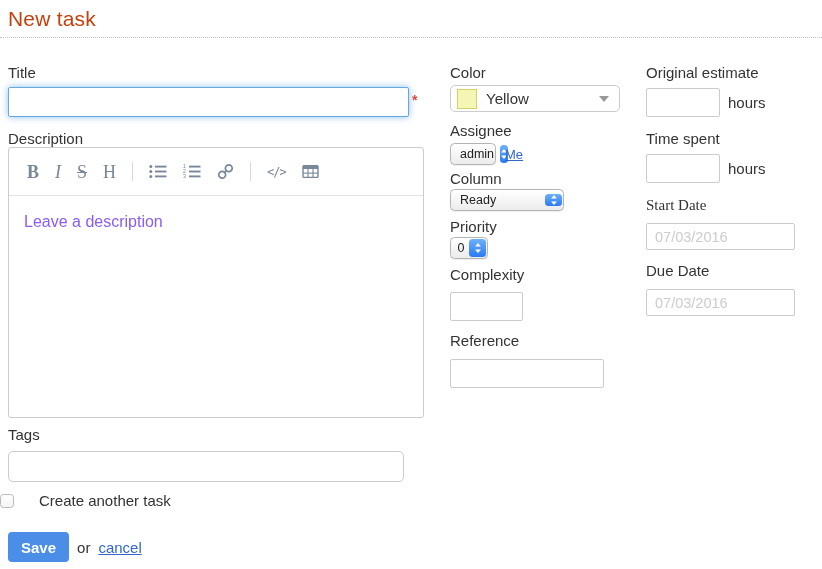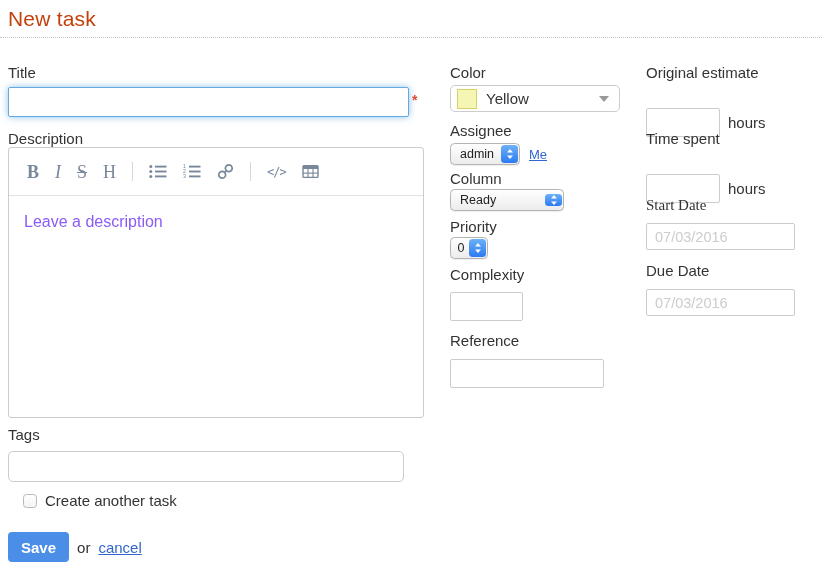--- a/index.html
+++ b/index.html
@@ -32,21 +32,21 @@
   .tb-strike{text-decoration:line-through;}
   .tb-divider{width:1px;height:19px;background:#d7d7d7;}
   .tb-svg{display:flex;align-items:center;cursor:pointer;}
   .tb-code{font-family:"DejaVu Sans Mono",monospace;font-size:12px;color:#78879a;letter-spacing:-1px;cursor:pointer;}
   #desc-body{padding:17px 15px;font-size:16px;color:#8b5cf6;cursor:text;}
 
   
   #inp-tags{position:absolute;left:8px;top:451px;width:396px;height:31px;border-radius:5px;}
 
   
-  #row-check{position:absolute;left:23px;top:492px;display:flex;align-items:center;gap:8px;font-size:15px;}
+  #row-check{position:absolute;left:0;top:492px;display:flex;align-items:center;gap:25px;font-size:15px;}
   #chk{appearance:none;-webkit-appearance:none;width:14px;height:14px;margin:0;
        border:1px solid #b9b9b9;border-radius:3.5px;background:linear-gradient(#fff,#f4f4f4);}
 
   
   #row-save{position:absolute;left:8px;top:532px;display:flex;align-items:center;gap:8px;font-size:15px;}
   #btn-save{background:#4a8ee8;color:#fff;border:none;border-radius:4px;height:30px;
             padding:0 13px;font-size:15px;font-weight:bold;font-family:inherit;cursor:pointer;}
   a.lnk{color:#3366cc;text-decoration:underline;cursor:pointer;}
 
   
@@ -59,32 +59,32 @@
               border-top:6px solid #999;}
 
   
   .mac-select{display:inline-flex;align-items:stretch;height:22px;border:1px solid #b4b4b4;
               border-radius:4.5px;background:linear-gradient(#fff,#ececec);box-sizing:border-box;
               font-size:12.5px;color:#222;box-shadow:0 1px 1px rgba(0,0,0,.07);cursor:pointer;}
   .mac-select .txt{display:flex;align-items:center;padding:0 5px 0 9px;flex:1;white-space:nowrap;}
   .mac-select .stepper{width:17px;margin:1px;border-radius:3.5px;
               background:linear-gradient(#6db1f8,#2b7af2);display:flex;align-items:center;justify-content:center;}
   #row-assignee{position:absolute;left:450px;top:143px;display:flex;align-items:center;gap:9px;}
-  #sel-assignee{width:70px;text-align:center;}
+  #sel-assignee{width:46px;text-align:center;}
   #me-link{font-size:13px;}
   #sel-column{position:absolute;left:450px;top:189px;width:114px;align-items:center;}
   #sel-priority{position:absolute;left:450px;top:237px;width:38px;}
   #sel-priority .txt{justify-content:center;padding:0 3px 0 6px;}
 
   
   #inp-complex{position:absolute;left:450px;top:292px;width:73px;height:29px;}
   #inp-ref{position:absolute;left:450px;top:359px;width:154px;height:29px;}
 
   
-  .hours-row{position:absolute;display:flex;align-items:center;gap:8px;font-size:15px;margin-top:20px;}
+  .hours-row{position:absolute;display:flex;align-items:center;gap:8px;font-size:15px;}
   #row-est{left:646px;top:88px;}
   #row-time{left:646px;top:154px;}
   .hours-row .inp{width:74px;height:29px;}
   #inp-start{position:absolute;left:646px;top:223px;width:149px;height:27px;font-size:14.5px;}
   #inp-due{position:absolute;left:646px;top:289px;width:149px;height:27px;font-size:14.5px;}
 </style>
 </head>
 <body>
 
 <div id="app">

